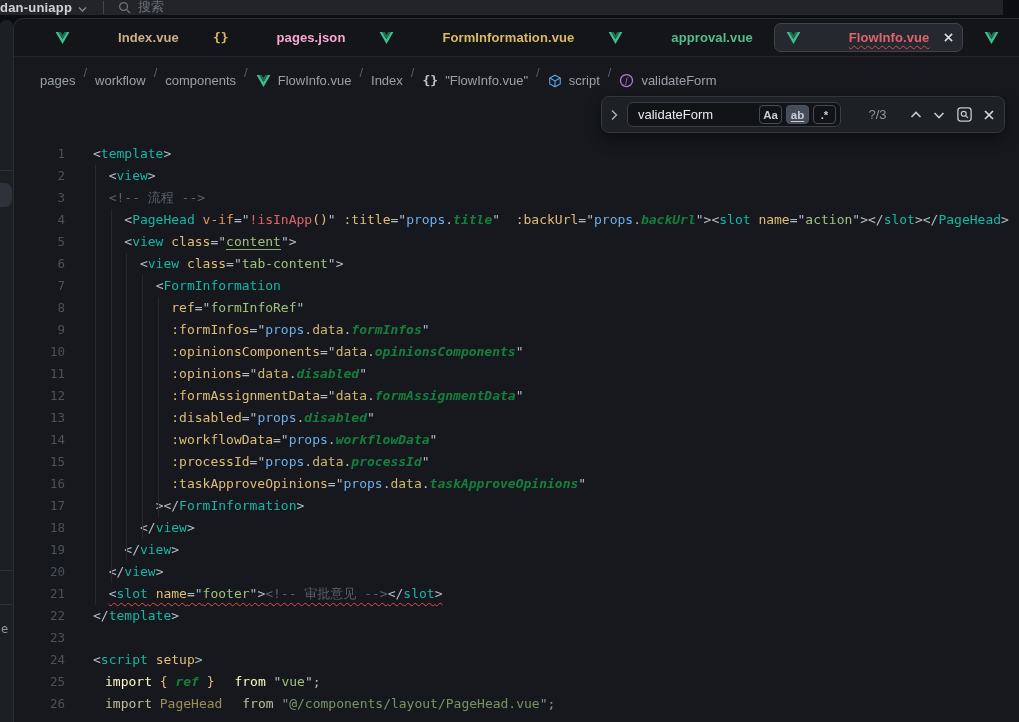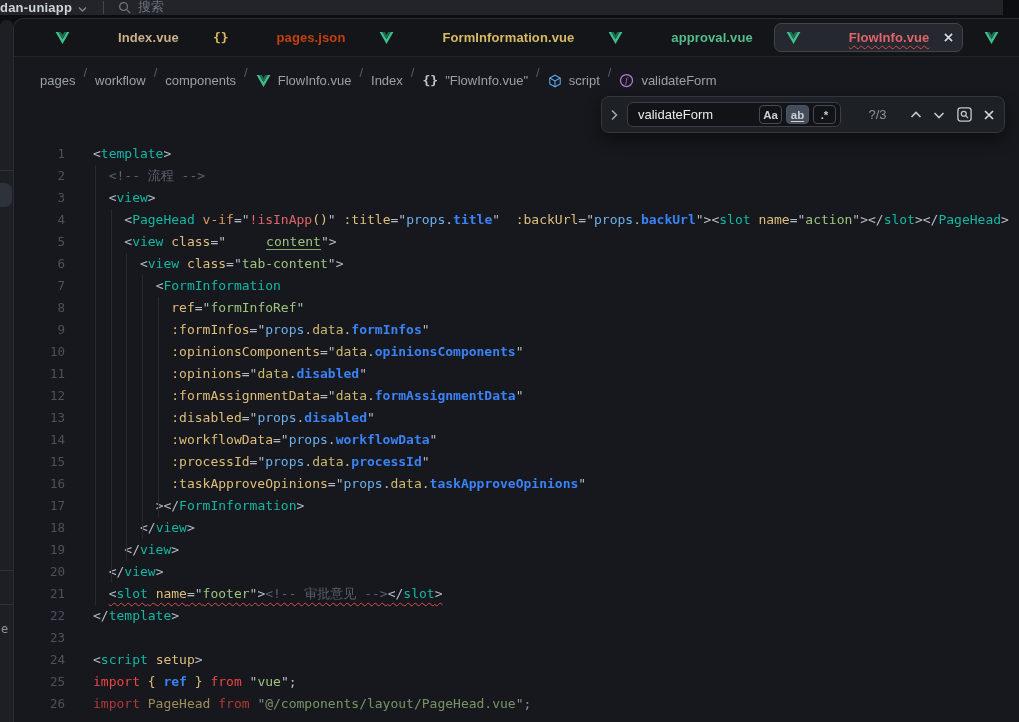--- a/index.html
+++ b/index.html
@@ -52,26 +52,26 @@
   .codeline { height:22px; line-height:22px; white-space:pre; padding-left:14px;
               font-family:"DejaVu Sans Mono",monospace; font-size:13px; }
   .codeline.dim { opacity:.72; }
   .guide { position:absolute; width:1px; background:#262a31; }
 
   .tk-p  { color:#b6bcc6; }
   .tk-t  { color:#14b8a6; }
   .tk-a  { color:#dfbe7a; }
   .tk-d  { color:#e09a62; }
   .tk-s  { color:#9dc37d; }
-  .tk-su { color:#9dc37d; border-bottom:1px solid #7fae6a;margin-left:40px; }
+  .tk-su { color:#9dc37d; border-bottom:1px solid #7fae6a; }
   .tk-pb { color:#6cb0ee; }
   .tk-dy { color:#cdb96e; }
-  .tk-m  { color:#3b82f6; font-weight:bold; }
+  .tk-m  { color:#15803d; font-weight:bold;font-style:italic; }
   .tk-c  { color:#59606c; }
-  .tk-k  { color:#ef4444; }
+  .tk-k  { color:#fef9c3;margin-left:12px; }
   .tk-f  { color:#df646c; }
   .tk-b  { color:#dfbe7a; }
   .tk-w  { color:#c9ced6; }
   .sq    { text-decoration:underline wavy #d5504b; text-decoration-thickness:1px; text-underline-offset:4px; text-decoration-skip-ink:none; }
 
   
   .search-panel { position:absolute; top:8px; right:14px; width:404px; height:37px; background:#1d2025;
                   border:1px solid #33373f; border-radius:8px; display:flex; align-items:center;
                   padding:0 10px 0 8px; box-shadow:0 6px 16px rgba(0,0,0,.45); z-index:5; }
   .sp-chev { display:flex; margin-right:8px; }
@@ -124,21 +124,21 @@
       <div class="tabs">
           <div class="tab">
             <svg width="15" height="14" viewBox="0 0 24 21">
               <path d="M1 1l11 19L23 1h-4.4L12 12.3 5.4 1z" fill="#3fbd8c"></path>
               <path d="M5.4 1L12 12.3 18.6 1h-3.8L12 5.8 9.2 1z" fill="#1c6e50"></path>
             </svg>
             <span class="tab-label" style="color: rgb(205, 176, 136);">Index.vue</span>
           </div>
           <div class="tab">
             <span style="color:#d8ba63;font-weight:bold;font-size:13px;font-family:'DejaVu Sans Mono',monospace">{}</span>
-            <span class="tab-label" style="color: #c2410c;">pages.json</span>
+            <span class="tab-label" style="color: #f9a8d4;">pages.json</span>
           </div>
           <div class="tab">
             <svg width="15" height="14" viewBox="0 0 24 21">
               <path d="M1 1l11 19L23 1h-4.4L12 12.3 5.4 1z" fill="#3fbd8c"></path>
               <path d="M5.4 1L12 12.3 18.6 1h-3.8L12 5.8 9.2 1z" fill="#1c6e50"></path>
             </svg>
             <span class="tab-label" style="color: rgb(216, 186, 99);">FormInformation.vue</span>
           </div>
           <div class="tab">
             <svg width="15" height="14" viewBox="0 0 24 21">
@@ -256,22 +256,22 @@
       <div class="codecol">
         <div id="guides">
             <div class="guide" style="left: 16px; top: 77px; height: 440px;"></div>
             <div class="guide" style="left: 31.65px; top: 121px; height: 374px;"></div>
             <div class="guide" style="left: 47.3px; top: 165px; height: 308px;"></div>
             <div class="guide" style="left: 62.95px; top: 187px; height: 264px;"></div>
             <div class="guide" style="left: 78.6px; top: 209px; height: 220px;"></div>
           </div>
         <div id="code-lines">
             <div class="codeline"><span class="tk-p">&lt;</span><span class="tk-t">template</span><span class="tk-p">&gt;</span></div>
+            <div class="codeline"><span class="tk-w">  </span><span class="tk-p">&lt;</span><span class="tk-t">view</span><span class="tk-p">&gt;</span></div>
             <div class="codeline"><span class="tk-w">  </span><span class="tk-c">&lt;!-- 流程 --&gt;</span></div>
-            <div class="codeline"><span class="tk-w">  </span><span class="tk-p">&lt;</span><span class="tk-t">view</span><span class="tk-p">&gt;</span></div>
             <div class="codeline"><span class="tk-w">    </span><span class="tk-p">&lt;</span><span class="tk-t">PageHead</span><span class="tk-w"> </span><span class="tk-d">v-if</span><span class="tk-p">="</span><span class="tk-f">!isInApp</span><span class="tk-b">()</span><span class="tk-p">"</span><span class="tk-w"> </span><span class="tk-a">:title</span><span class="tk-p">="</span><span class="tk-pb">props</span><span class="tk-p">.</span><span class="tk-m">title</span><span class="tk-p">"</span><span class="tk-w">  </span><span class="tk-a">:backUrl</span><span class="tk-p">="</span><span class="tk-pb">props</span><span class="tk-p">.</span><span class="tk-m">backUrl</span><span class="tk-p">"&gt;</span><span class="tk-p">&lt;</span><span class="tk-t">slot</span><span class="tk-w"> </span><span class="tk-a">name</span><span class="tk-p">="</span><span class="tk-s">action</span><span class="tk-p">"&gt;</span><span class="tk-p">&lt;/</span><span class="tk-t">slot</span><span class="tk-p">&gt;</span><span class="tk-p">&lt;/</span><span class="tk-t">PageHead</span><span class="tk-p">&gt;</span></div>
             <div class="codeline"><span class="tk-w">    </span><span class="tk-p">&lt;</span><span class="tk-t">view</span><span class="tk-w"> </span><span class="tk-a">class</span><span class="tk-p">="</span><span class="tk-su">content</span><span class="tk-p">"&gt;</span></div>
             <div class="codeline"><span class="tk-w">      </span><span class="tk-p">&lt;</span><span class="tk-t">view</span><span class="tk-w"> </span><span class="tk-a">class</span><span class="tk-p">="</span><span class="tk-s">tab-content</span><span class="tk-p">"&gt;</span></div>
             <div class="codeline"><span class="tk-w">        </span><span class="tk-p">&lt;</span><span class="tk-t">FormInformation</span></div>
             <div class="codeline"><span class="tk-w">          </span><span class="tk-a">ref</span><span class="tk-p">="</span><span class="tk-s">formInfoRef</span><span class="tk-p">"</span></div>
             <div class="codeline"><span class="tk-w">          </span><span class="tk-a">:formInfos</span><span class="tk-p">="</span><span class="tk-pb">props</span><span class="tk-p">.</span><span class="tk-dy">data</span><span class="tk-p">.</span><span class="tk-m">formInfos</span><span class="tk-p">"</span></div>
             <div class="codeline"><span class="tk-w">          </span><span class="tk-a">:opinionsComponents</span><span class="tk-p">="</span><span class="tk-dy">data</span><span class="tk-p">.</span><span class="tk-m">opinionsComponents</span><span class="tk-p">"</span></div>
             <div class="codeline"><span class="tk-w">          </span><span class="tk-a">:opinions</span><span class="tk-p">="</span><span class="tk-dy">data</span><span class="tk-p">.</span><span class="tk-m">disabled</span><span class="tk-p">"</span></div>
             <div class="codeline"><span class="tk-w">          </span><span class="tk-a">:formAssignmentData</span><span class="tk-p">="</span><span class="tk-dy">data</span><span class="tk-p">.</span><span class="tk-m">formAssignmentData</span><span class="tk-p">"</span></div>
             <div class="codeline"><span class="tk-w">          </span><span class="tk-a">:disabled</span><span class="tk-p">="</span><span class="tk-pb">props</span><span class="tk-p">.</span><span class="tk-m">disabled</span><span class="tk-p">"</span></div>

